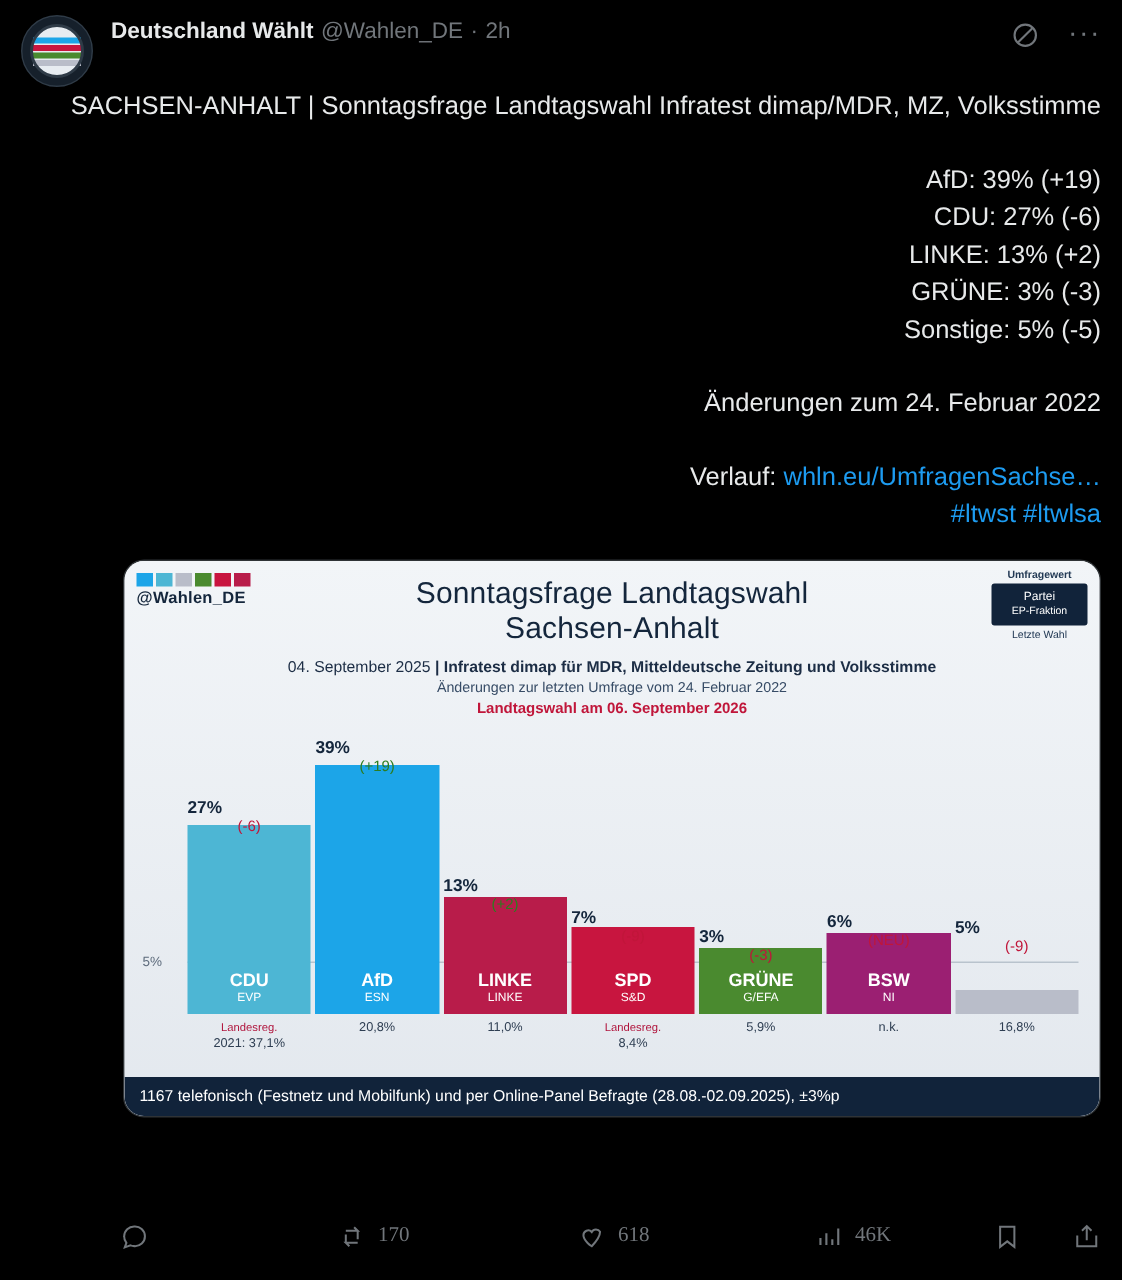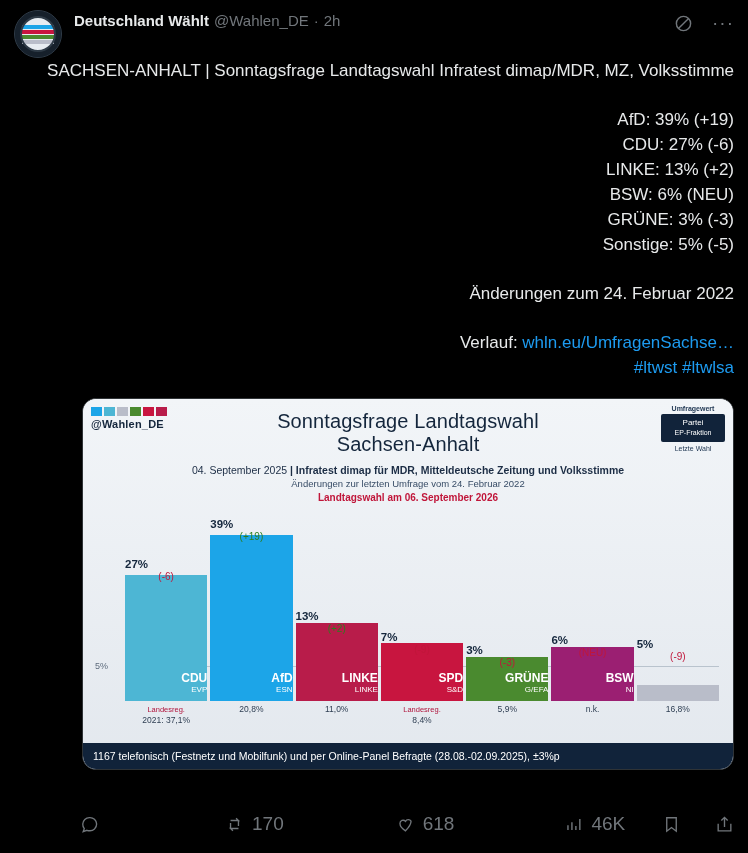--- a/index.html
+++ b/index.html
@@ -210,21 +210,21 @@
     font-weight: normal;
     line-height: 12px;
   }
   .bar-rect {
     width: 100%;
   }
   .bar-label {
     height: 34px;
     display: flex;
     flex-direction: column;
-    align-items: flex-end;
+    align-items: center;
     justify-content: center;
     color: #ffffff;
     line-height: 12px;
   }
   .bar-label .l1 { font-size: 12px; font-weight: bold; }
   .bar-label .l2 { font-size: 8px; }
   .bar-foot {
     height: 34px;
     text-align: center;
     padding-top: 3px;
@@ -248,21 +248,22 @@
 
   
   .actions {
     position: absolute;
     left: 14px; right: 14px;
     bottom: 12px;
     height: 34px;
     display: flex;
     align-items: center;
     color: #71767b;
-    font-size: 19px;
+    font-size: 14px;
+    font-family: Liberation Serif, serif;
   }
   .act {
     display: flex;
     align-items: center;
     gap: 8px;
     cursor: pointer;
     color: #71767b;
   }
   .act.reply { margin-left: 66px; }
   .act.rt { margin-left: 118px; }
@@ -308,21 +309,20 @@
     </div>
     <div class="icon-btn dots">···</div>
   </div>
 
   <div class="tweet-body">
     <div class="tweet-text">SACHSEN-ANHALT | Sonntagsfrage Landtagswahl Infratest dimap/MDR, MZ, Volksstimme</div>
     <div class="blanks"></div>
     <div class="tweet-text">AfD: 39% (+19)</div>
     <div class="tweet-text">CDU: 27% (-6)</div>
     <div class="tweet-text">LINKE: 13% (+2)</div>
-    <div class="tweet-text">BSW: 6% (NEU)</div>
     <div class="tweet-text">GRÜNE: 3% (-3)</div>
     <div class="tweet-text">Sonstige: 5% (-5)</div>
     <div class="blanks"></div>
     <div class="tweet-text">Änderungen zum 24. Februar 2022</div>
     <div class="blanks"></div>
     <div class="tweet-text"><span>Verlauf: </span><a class="link" href="#">whln.eu/UmfragenSachse…</a></div>
     <div class="tweet-text"><a class="link" href="#">#ltwst #ltwlsa</a></div>
   </div>
 
   <div class="card">

